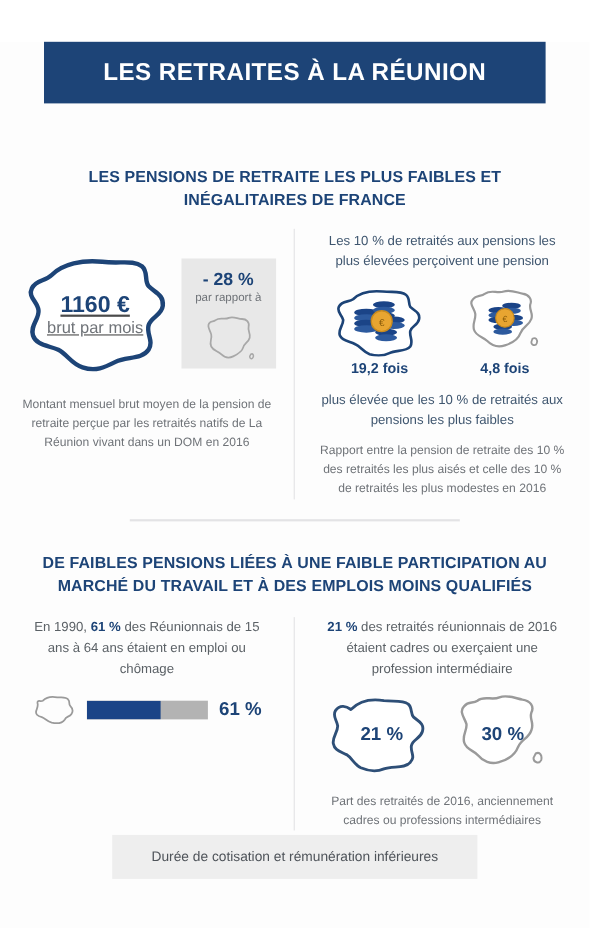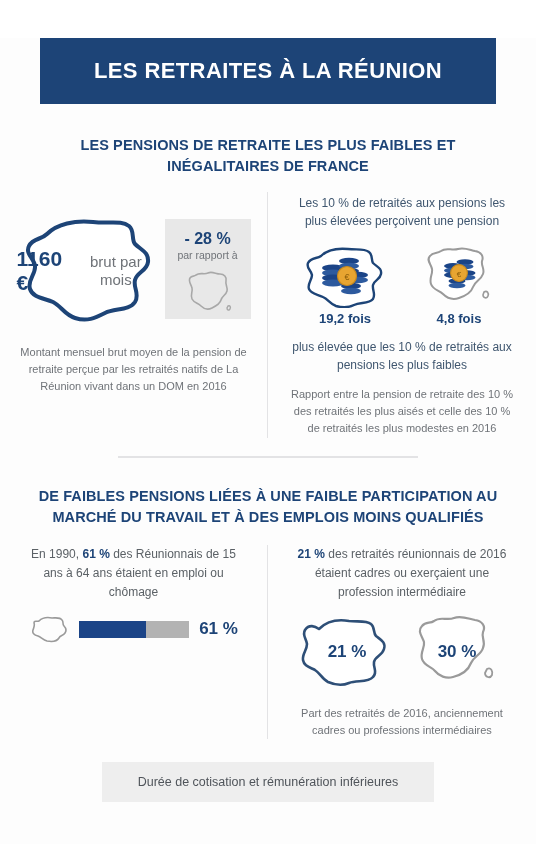--- a/index.html
+++ b/index.html
@@ -19,21 +19,21 @@
     width: 536px;
     height: 844px;
     background: #fdfdfd;
     position: relative;
     box-sizing: border-box;
   }
 
   
   .header-banner {
     margin: 38px 40px 0 40px;
-    height: 66px;
+    height: 56px;
     background: #1d4477;
     display: flex;
     align-items: center;
     justify-content: center;
   }
   .header-title {
     color: #ffffff;
     font-size: 22px;
     font-weight: bold;
     letter-spacing: 0.4px;
@@ -44,21 +44,21 @@
   
   .section-heading {
     color: #1d4477;
     font-size: 14.5px;
     font-weight: bold;
     text-align: center;
     line-height: 1.42;
     letter-spacing: 0.1px;
     padding: 0 28px;
   }
-  #section1-heading { margin-top: 31px; }
+  #section1-heading { margin-top: 57px; }
   #section2-heading { margin-top: 28px; }
 
   
   .cols {
     display: flex;
     width: 100%;
     box-sizing: border-box;
   }
   .col {
     flex: 1 1 50%;
@@ -85,25 +85,26 @@
   .reunion-big {
     position: relative;
     width: 140px;
     height: 122px;
   }
   .reunion-big svg { display: block; width: 140px; height: 122px; }
   .reunion-big .inner-text {
     position: absolute;
     inset: 0;
     display: flex;
-    flex-direction: row;
+    flex-direction: column;
     align-items: center;
     justify-content: center;
     padding-top: 4px;
     box-sizing: border-box;
+    text-decoration: underline;
   }
   .amount {
     color: #1d4477;
     font-size: 21px;
     font-weight: bold;
     line-height: 1.15;
   }
   .amount-sub {
     color: #6f7378;
     font-size: 15px;
@@ -269,21 +270,21 @@
     padding-top: 4px;
     box-sizing: border-box;
   }
 
   .s2-caption { margin-top: 16px; }
 
   
   .footer-wrap {
     display: flex;
     justify-content: center;
-    margin-top: 23px;
+    margin-top: 4px;
   }
   .footer-button {
     background: #eeeeee;
     color: #4f545a;
     font-size: 12.5px;
     padding: 13px 36px;
     text-align: center;
     border: none;
     font-family: "Liberation Sans", sans-serif;
   }

